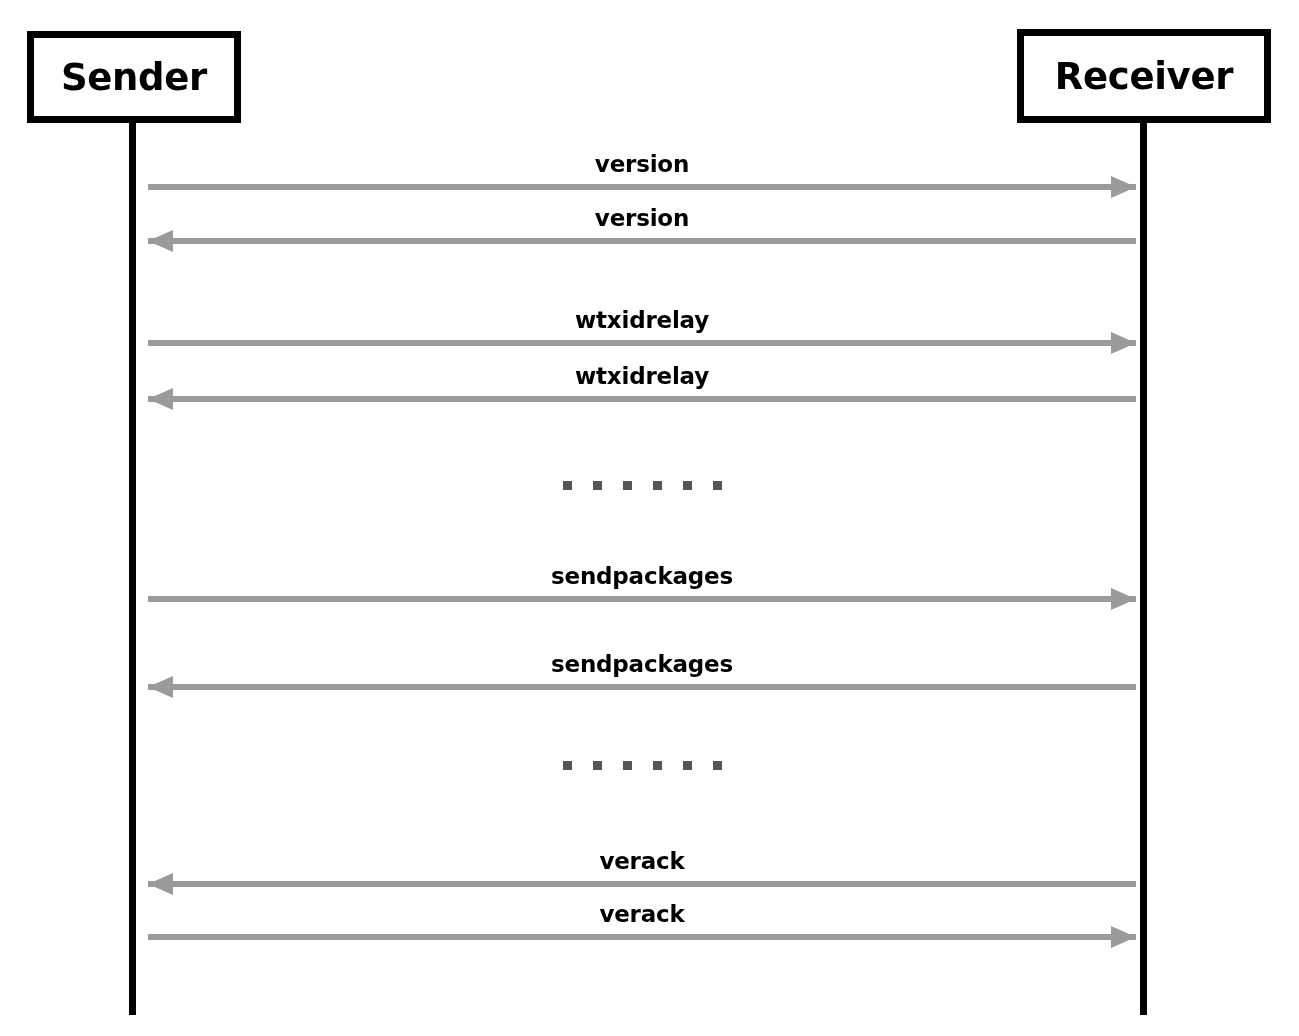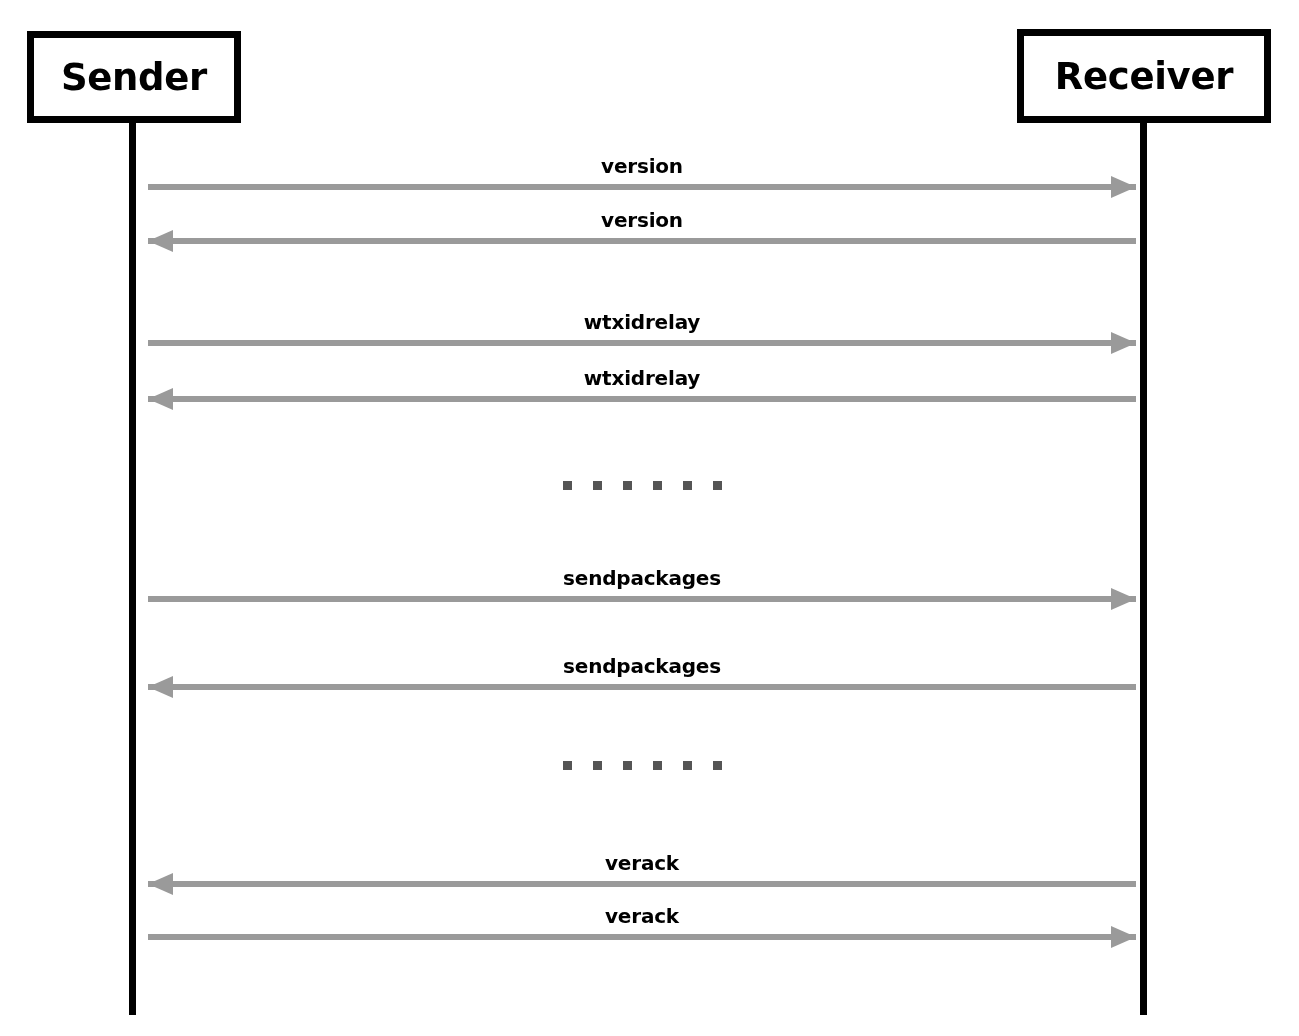--- a/index.html
+++ b/index.html
@@ -75,21 +75,21 @@
     width: 988px;
     height: 0;
   }
   .message-label {
     position: absolute;
     left: 0;
     width: 988px;
     bottom: 8px;
     text-align: center;
     font-family: "DejaVu Sans", sans-serif;
-    font-size: 20px;
+    font-size: 23px;
     font-weight: bold;
     color: #000000;
     line-height: 1;
     letter-spacing: -0.2px;
     white-space: nowrap;
   }
   .message-line {
     position: absolute;
     left: 0;
     top: 0;

